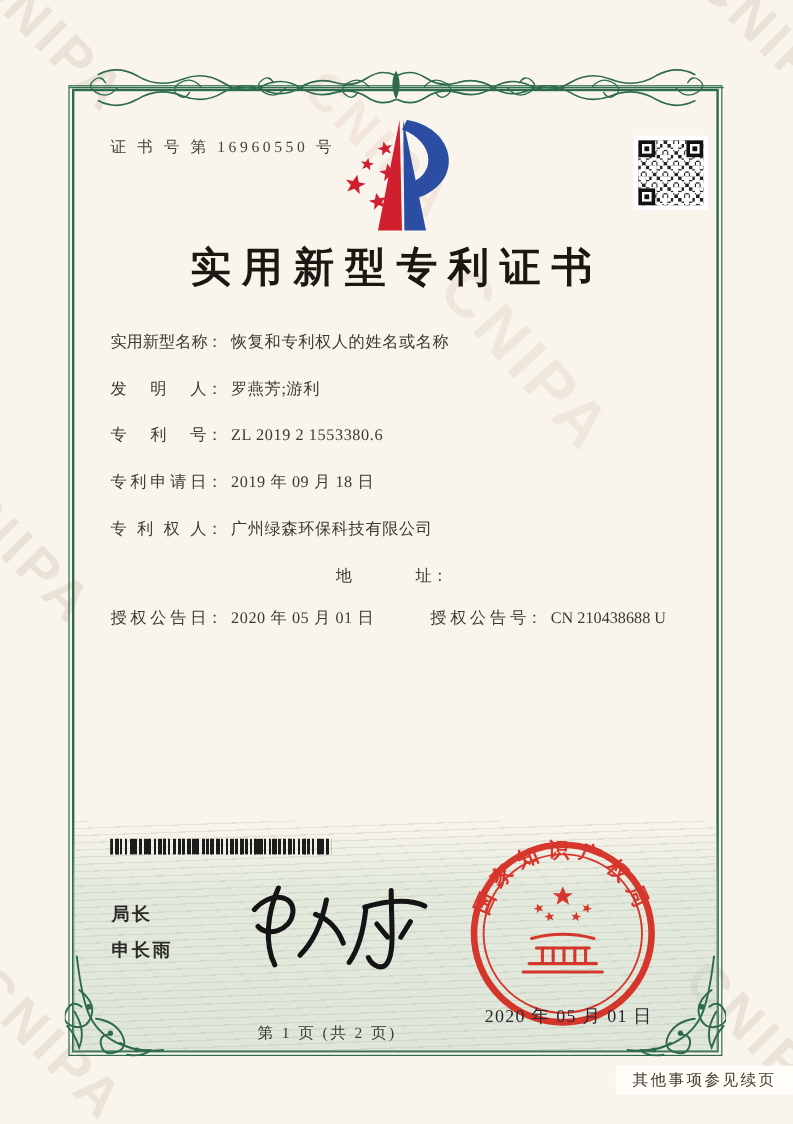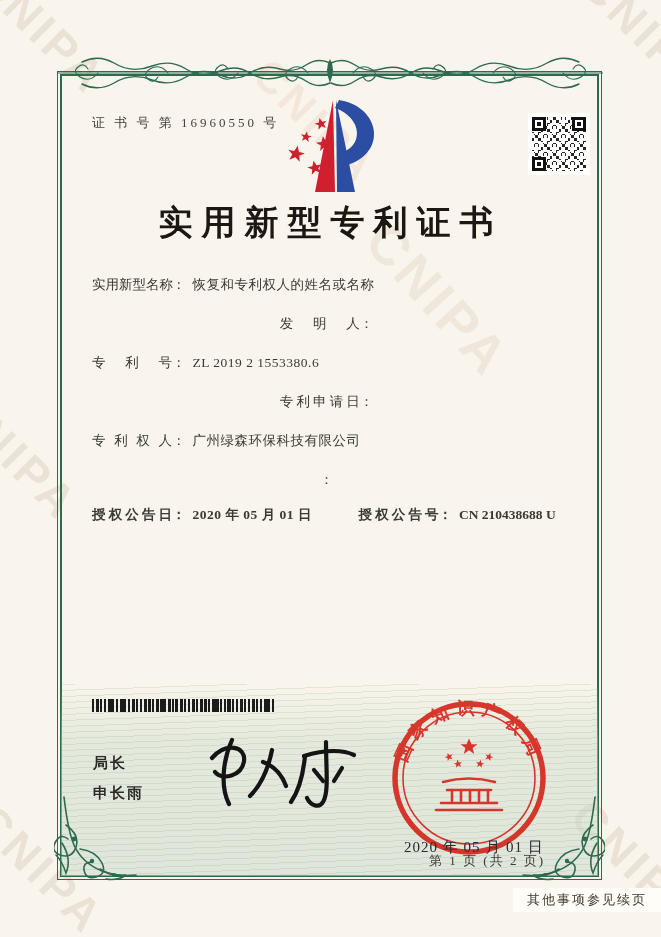--- a/index.html
+++ b/index.html
@@ -52,42 +52,42 @@
   .title{position:absolute;left:0;right:0;top:200px;text-align:center;
          font-size:34px;font-weight:bold;letter-spacing:9px;color:var(--title);}
 
   .fields{position:absolute;left:92px;top:274px;width:476px;font-size:13.5px;color:#3a3a34;}
   .field{display:flex;margin-bottom:18px;line-height:21px;justify-content:center;}
   .flabel{display:inline-block;width:80px;text-align:justify;text-align-last:justify;white-space:nowrap;}
   .fcolon{margin-right:7px;}
   .fvalue{flex:1;letter-spacing:.5px;}
   .field-addr{margin-bottom:14px;}
   .field-addr .fvalue{line-height:22px;max-width:372px;}
-  .grant-row{display:flex;line-height:21px;margin-bottom:10px;font-weight:bold;}
+  .grant-row{display:flex;line-height:21px;margin-bottom:10px;}
   .grant-row .v1{width:160px;letter-spacing:.5px;}
   .grant-row .l2{margin-left:6px;}
 
   .paras{margin-top:20px;width:476px;font-size:13.5px;line-height:19.8px;
          text-align:justify;color:#42392e;}
   .paras p{text-indent:2.1em;}
 
   .barcode{position:absolute;left:92px;top:699px;width:184px;height:13px;
      background-image:
        repeating-linear-gradient(90deg,#1b1b1b 0 2px,rgba(0,0,0,0) 2px 4px),
        repeating-linear-gradient(90deg,#1b1b1b 0 1px,rgba(0,0,0,0) 1px 6px),
        repeating-linear-gradient(90deg,rgba(0,0,0,0) 0 5px,#1b1b1b 5px 7px,rgba(0,0,0,0) 7px 13px);}
 
   .director{position:absolute;left:93px;top:748px;font-family:"Liberation Sans",sans-serif;
             font-size:15px;font-weight:bold;color:#2d2b27;line-height:30px;letter-spacing:2px;}
   .signature{position:absolute;left:192px;top:728px;width:172px;height:90px;}
 
   .seal{position:absolute;left:389px;top:698px;width:160px;height:160px;opacity:.92;}
   .seal-date{position:absolute;left:404px;top:838px;font-size:15px;color:#2a2830;
              letter-spacing:1px;z-index:3;}
-  .page-info{position:absolute;left:0;right:116px;top:852px;text-align:right;
+  .page-info{position:absolute;left:0;right:116px;top:852px;text-align:center;
              font-size:13px;letter-spacing:2px;color:#3c3a33;}
   .note-wrap{position:absolute;left:0;right:0;top:888px;text-align:right;z-index:2;}
   .note{display:inline-block;background:#fffdf8;padding:3px 14px;font-size:13px;
         letter-spacing:2px;color:#43392c;}
 </style>
 </head>
 <body>
 
 <div class="page">
 
@@ -171,40 +171,43 @@
 
       <div class="field">
         <span class="flabel">实用新型名称</span>
           <span class="fcolon">：</span>
         <span class="fvalue">恢复和专利权人的姓名或名称</span>
       </div>
 
       <div class="field">
         <span class="flabel">发明人</span>
           <span class="fcolon">：</span>
+        <span class="fvalue">罗燕芳;游利</span>
       </div>
 
       <div class="field">
         <span class="flabel">专利号</span>
           <span class="fcolon">：</span>
         <span class="fvalue">ZL 2019 2 1553380.6</span>
       </div>
 
       <div class="field">
         <span class="flabel">专利申请日</span>
           <span class="fcolon">：</span>
+        <span class="fvalue">2019 年 09 月 18 日</span>
       </div>
 
       <div class="field">
         <span class="flabel">专利权人</span>
           <span class="fcolon">：</span>
         <span class="fvalue">广州绿森环保科技有限公司</span>
       </div>
 
       <div class="field field-addr">
+        <span class="flabel">地址</span>
           <span class="fcolon">：</span>
       </div>
 
       <div class="grant-row">
         <span class="flabel">授权公告日</span>
           <span class="fcolon">：</span>
         <span class="v1">2020 年 05 月 01 日</span>
         <span class="flabel l2">授权公告号</span>
           <span class="fcolon">：</span>
         <span>CN 210438688 U</span>

